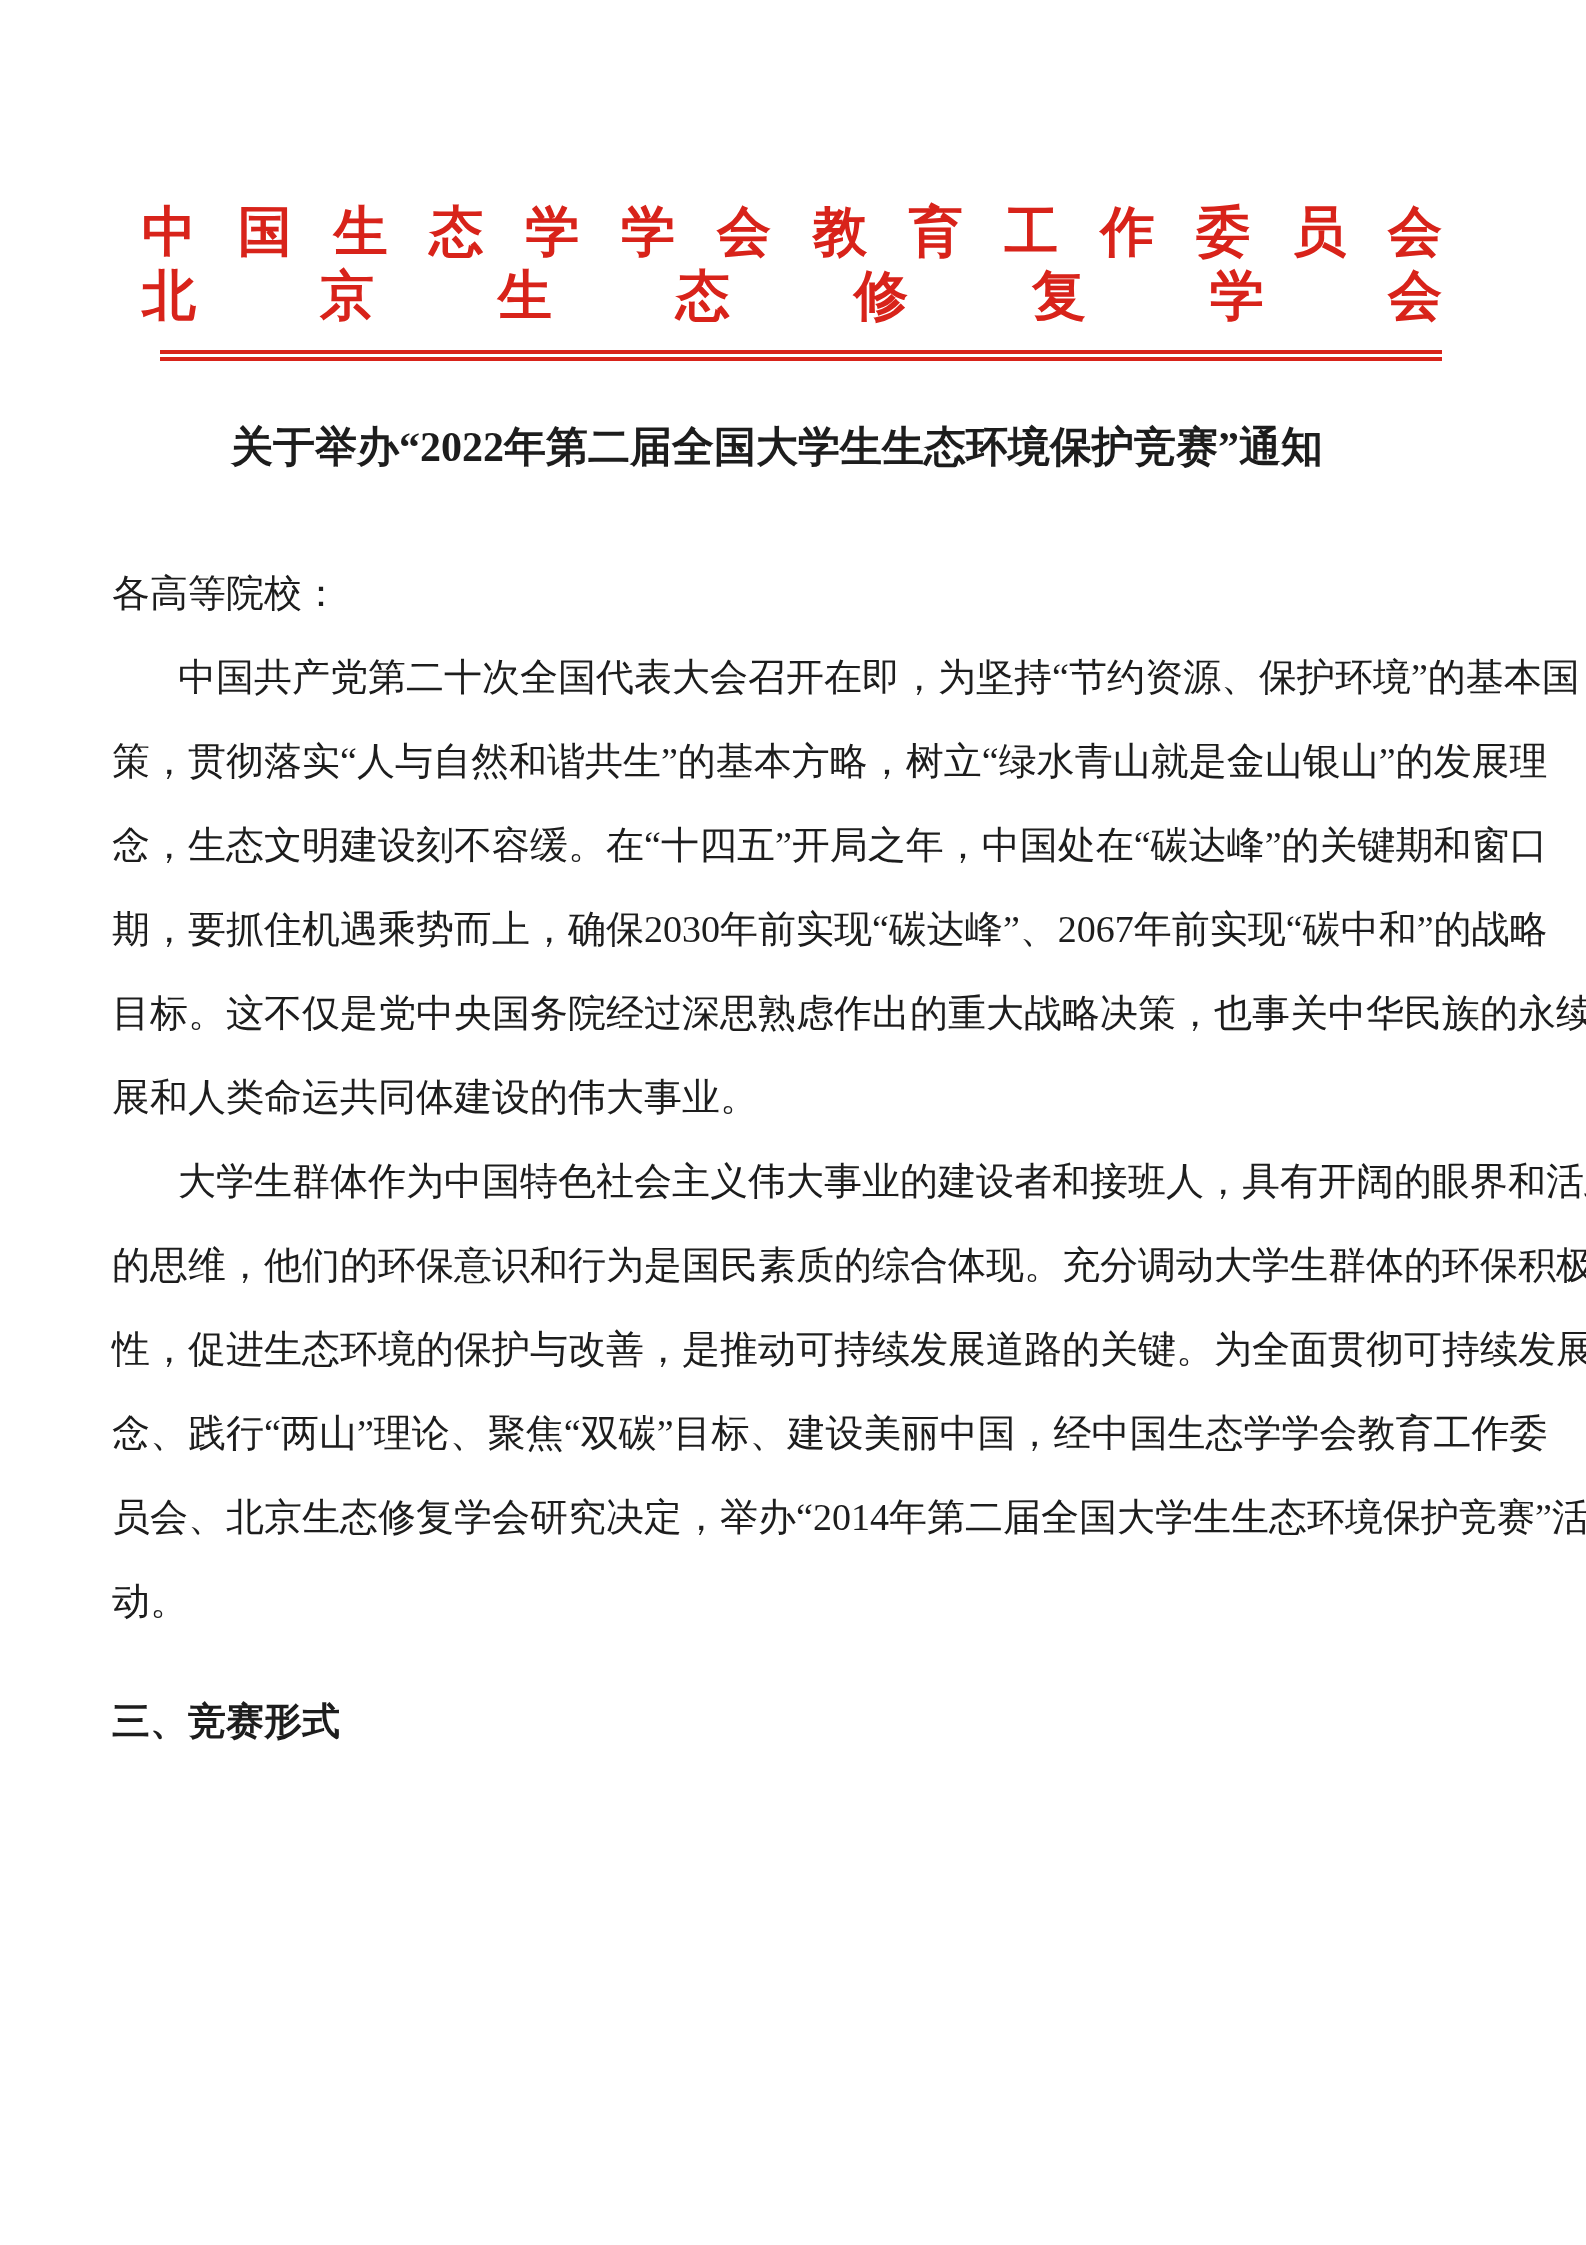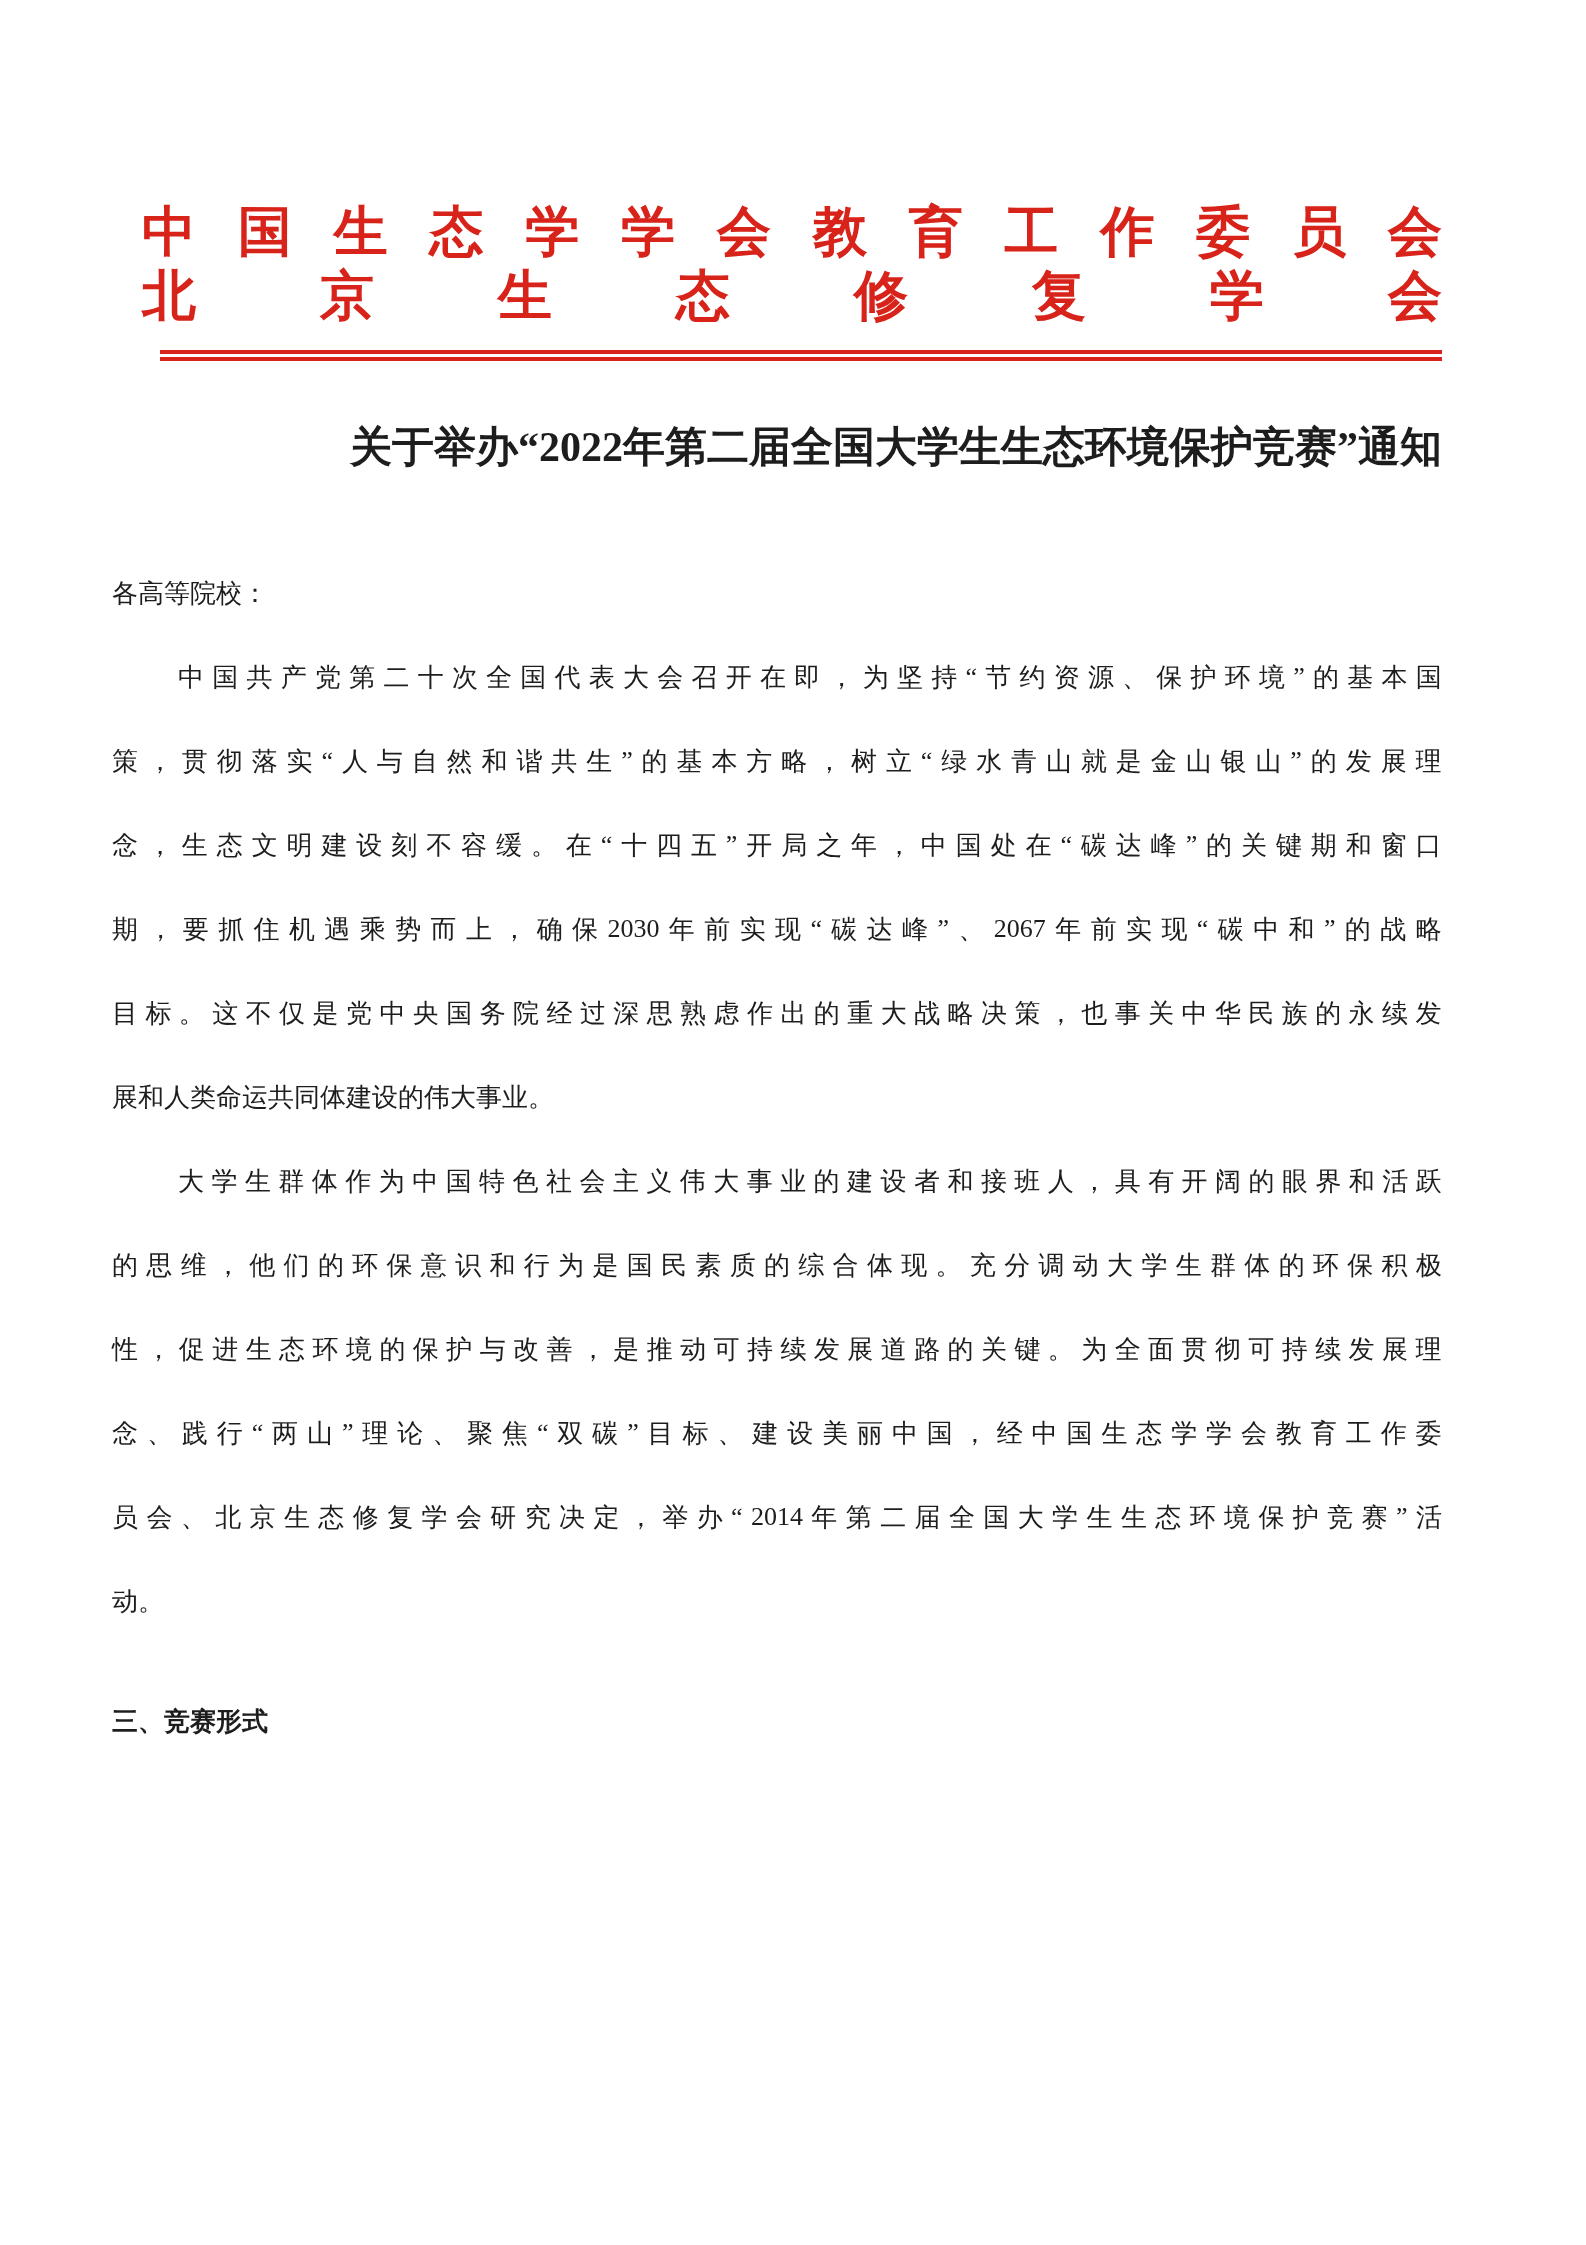--- a/index.html
+++ b/index.html
@@ -41,28 +41,28 @@
     border-top: 4px solid var(--red, #d8231a);
     border-bottom: 4px solid var(--red, #d8231a);
   }
 
   
   .doc-title {
     margin-top: 58px;
     font-size: 42px;
     line-height: 56px;
     font-weight: bold;
-    text-align: right;
+    text-align: center;
   }
 
   
   .body-block { margin-top: 76px; }
   .line {
     height: 84px;
-    font-size: 26px;
+    font-size: 38px;
     display: flex;
     align-items: center;
     white-space: nowrap;
   }
   .line.cj { justify-content: space-between; }
   .indent { padding-left: 66px; }
 
   
   .section { margin-top: 36px; }
   .section-heading { font-weight: bold; }

